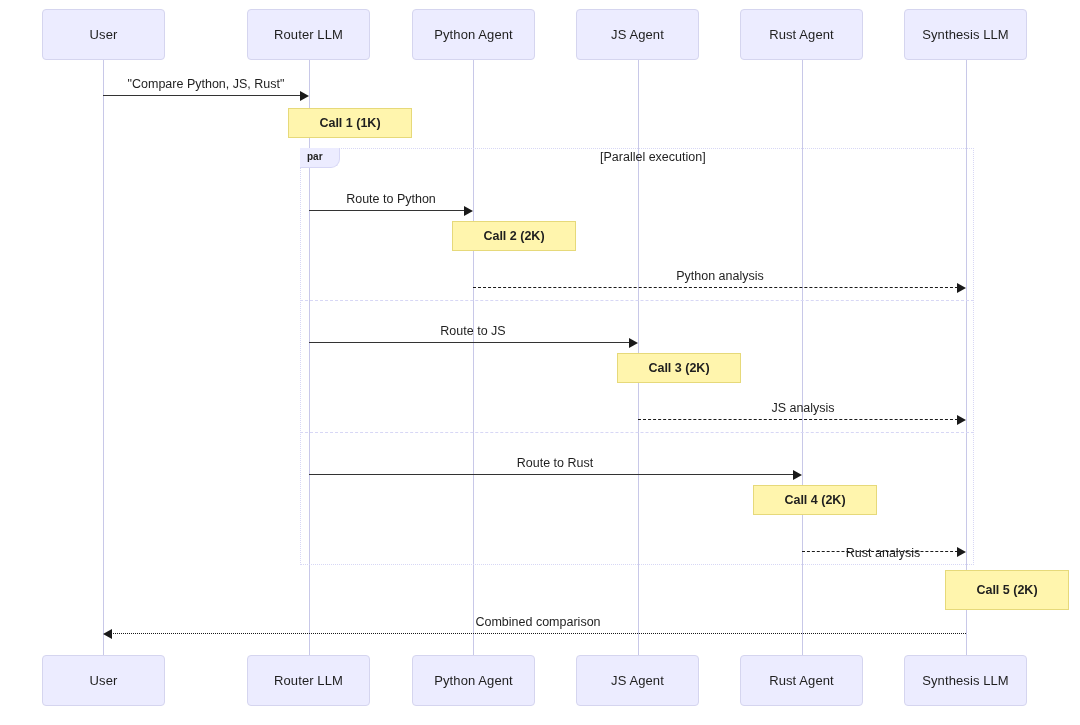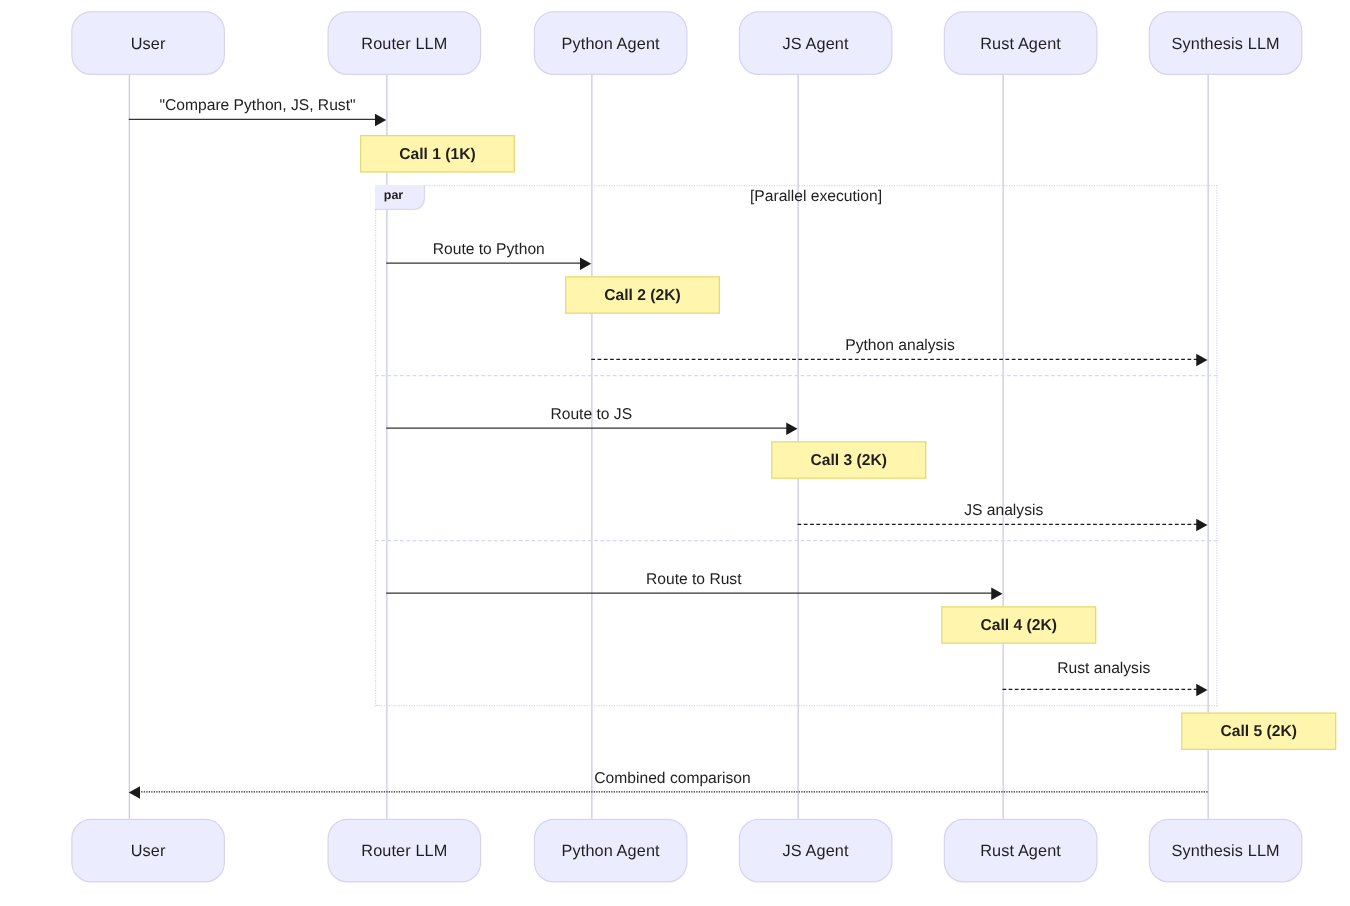--- a/index.html
+++ b/index.html
@@ -19,29 +19,28 @@
     background: #ffffff;
     overflow: hidden;
   }
 
   
   .participant {
     position: absolute;
     box-sizing: border-box;
     background: #ECECFF;
     border: 1px solid #D5D5EF;
-    border-radius: 16px;
+    border-radius: 4px;
     display: flex;
     align-items: center;
     justify-content: center;
     font-size: 13px;
     color: #1f1f1f;
     letter-spacing: .1px;
     white-space: nowrap;
-    margin-left: 15px;
   }
 
   
   .lifeline {
     position: absolute;
     width: 1px;
     background: #C8C8E8;
   }
 
   
@@ -182,35 +181,35 @@
         <div class="msg-label" style="left: 803px; top: 401px;">JS analysis</div>
       </div>
       <div>
         <div class="msg-line solid" style="top: 474px; left: 309px; width: 485px;"></div>
         <div class="arrowhead right" style="top: 470px; left: 793px;"></div>
         <div class="msg-label" style="left: 555px; top: 456px;">Route to Rust</div>
       </div>
       <div>
         <div class="msg-line dotted" style="top: 551px; left: 802px; width: 156px;"></div>
         <div class="arrowhead right" style="top: 547px; left: 957px;"></div>
-        <div class="msg-label" style="left: 883px; top: 527px;">Rust analysis</div>
+        <div class="msg-label" style="left: 883px; top: 546px;">Rust analysis</div>
       </div>
       <div>
         <div class="msg-line fine-dotted" style="top: 633px; left: 111px; width: 855px;"></div>
         <div class="arrowhead left" style="top: 629px; left: 103px;"></div>
         <div class="msg-label" style="left: 538px; top: 615px;">Combined comparison</div>
       </div>
     </div>
 
   <div id="layer-activations">
       <div class="callbox" style="left: 247px; top: 108px; width: 124px; height: 30px;">Call 1 (1K)</div>
       <div class="callbox" style="left: 411px; top: 221px; width: 124px; height: 30px;">Call 2 (2K)</div>
       <div class="callbox" style="left: 576px; top: 353px; width: 124px; height: 30px;">Call 3 (2K)</div>
       <div class="callbox" style="left: 712px; top: 485px; width: 124px; height: 30px;">Call 4 (2K)</div>
-      <div class="callbox" style="left: 904px; top: 570px; width: 124px; height: 30px;">Call 5 (2K)</div>
+      <div class="callbox" style="left: 904px; top: 570px; width: 124px; height: 40px;">Call 5 (2K)</div>
     </div>
 
   <div id="layer-participants">
       <div class="participant" style="left: 42px; top: 9px; width: 123px; height: 51px;">
         <span>User</span>
       </div>
       <div class="participant" style="left: 247px; top: 9px; width: 123px; height: 51px;">
         <span>Router LLM</span>
       </div>
       <div class="participant" style="left: 412px; top: 9px; width: 123px; height: 51px;">

